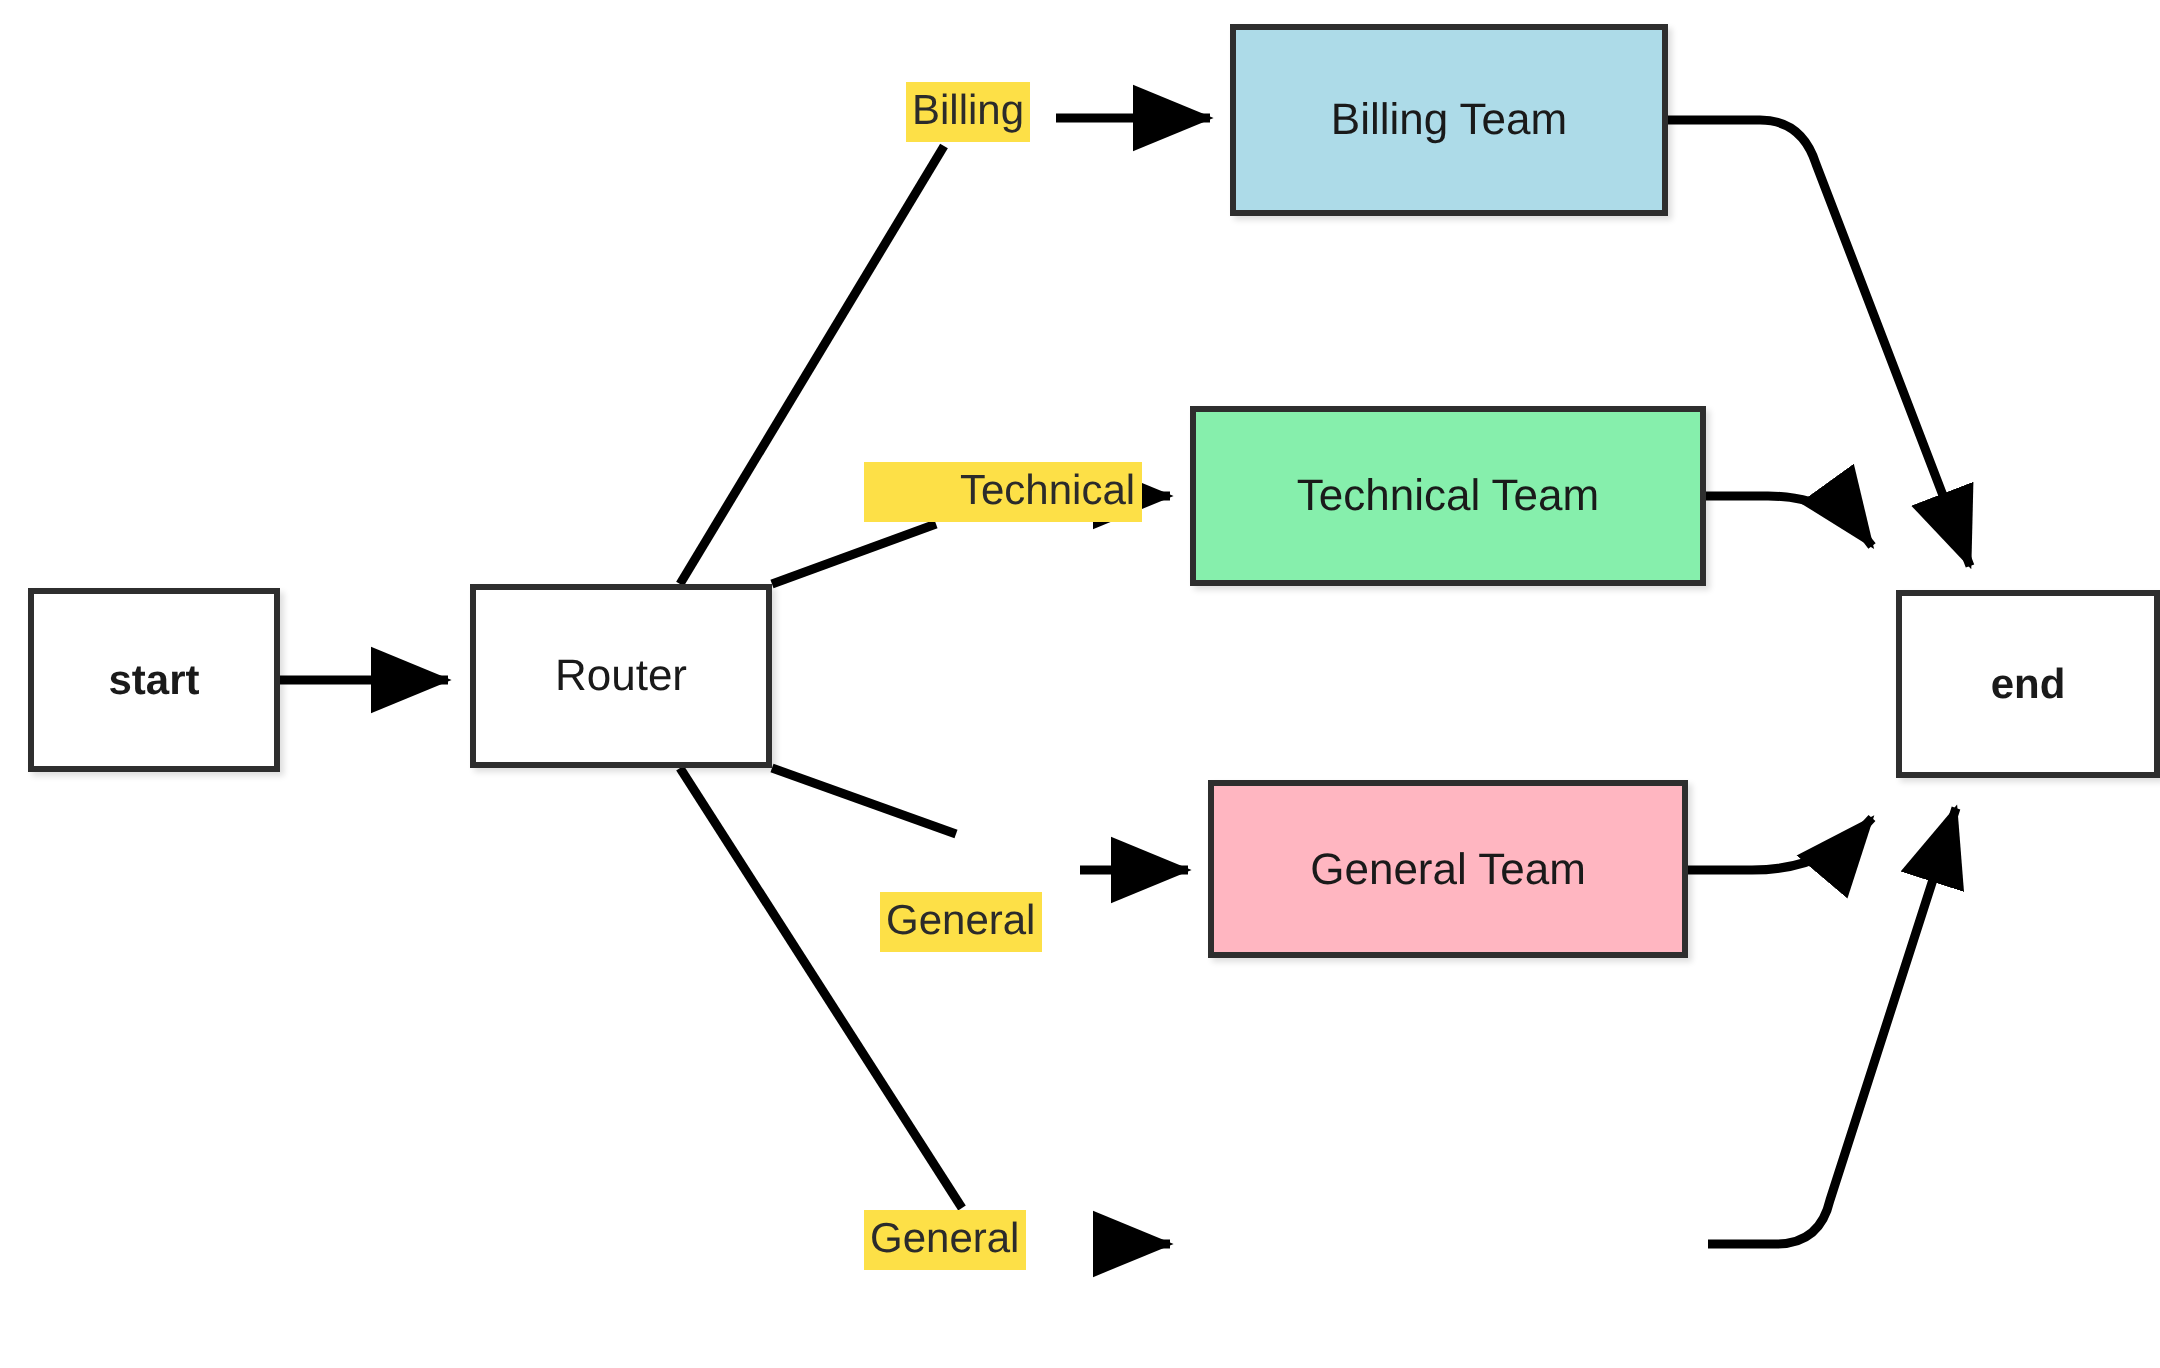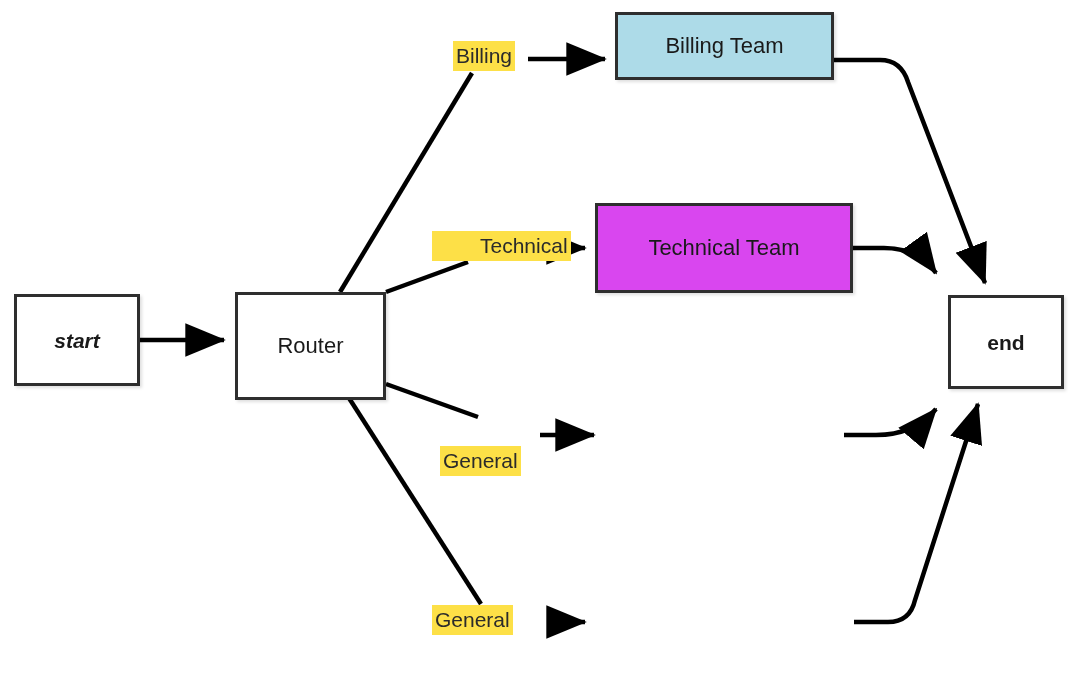--- a/index.html
+++ b/index.html
@@ -90,39 +90,42 @@
 
     <path d="M834,60 L880,60 Q901,60 908,82 L985,283" fill="none" stroke="#000000" stroke-width="4.5" marker-end="url(#arrow)"></path>
 
     <path d="M853,248 L884,248 Q918,248 936,273" fill="none" stroke="#000000" stroke-width="4.5" marker-end="url(#arrow)"></path>
 
     <path d="M844,435 L876,435 Q914,435 936,409" fill="none" stroke="#000000" stroke-width="4.5" marker-end="url(#arrow)"></path>
 
     <path d="M854,622 L888,622 Q910,622 915,600 L978,404" fill="none" stroke="#000000" stroke-width="4.5" marker-end="url(#arrow)"></path>
   </svg>
 
-  <div class="node terminal" style="left:14px; top:294px; width:126px; height:92px;font-style:italic;">
+  <div class="node terminal" style="left:14px; top:294px; width:126px; height:92px;">
     <span class="node-label">start</span>
   </div>
 
-  <div class="node" style="left:235px; top:292px; width:151px; height:108px; background:#ffffff;text-align:center;">
+  <div class="node" style="left:235px; top:292px; width:151px; height:92px; background:#ffffff;text-align:center;">
     <span class="node-label">Router</span>
   </div>
 
-  <div class="node" style="left:615px; top:12px; width:219px; height:68px; background:#addbe8;">
+  <div class="node" style="left:615px; top:12px; width:219px; height:96px; background:#addbe8;">
     <span class="node-label">Billing Team</span>
   </div>
 
-  <div class="node" style="left:595px; top:203px; width:258px; height:90px; background:#d946ef;">
+  <div class="node" style="left:595px; top:203px; width:258px; height:90px; background:#86efac;">
     <span class="node-label">Technical Team</span>
   </div>
 
+  <div class="node" style="left:604px; top:390px; width:240px; height:89px; background:#ffb6c1;">
+    <span class="node-label">General Team</span>
+  </div>
 
 
-  <div class="node terminal" style="left:948px; top:295px; width:116px; height:94px;">
+  <div class="node terminal" style="left:948px; top:295px; width:132px; height:94px;">
     <span class="node-label">end</span>
   </div>
 
   <div class="edge-label" style="left:453px; top:41px;">Billing</div>
   <div class="edge-label" style="left:432px; top:231px;padding-left:48px;">Technical</div>
   <div class="edge-label" style="left:440px; top:418px;margin-top:28px;">General</div>
   <div class="edge-label" style="left:432px; top:605px;">General</div>
 
 </div>
 

